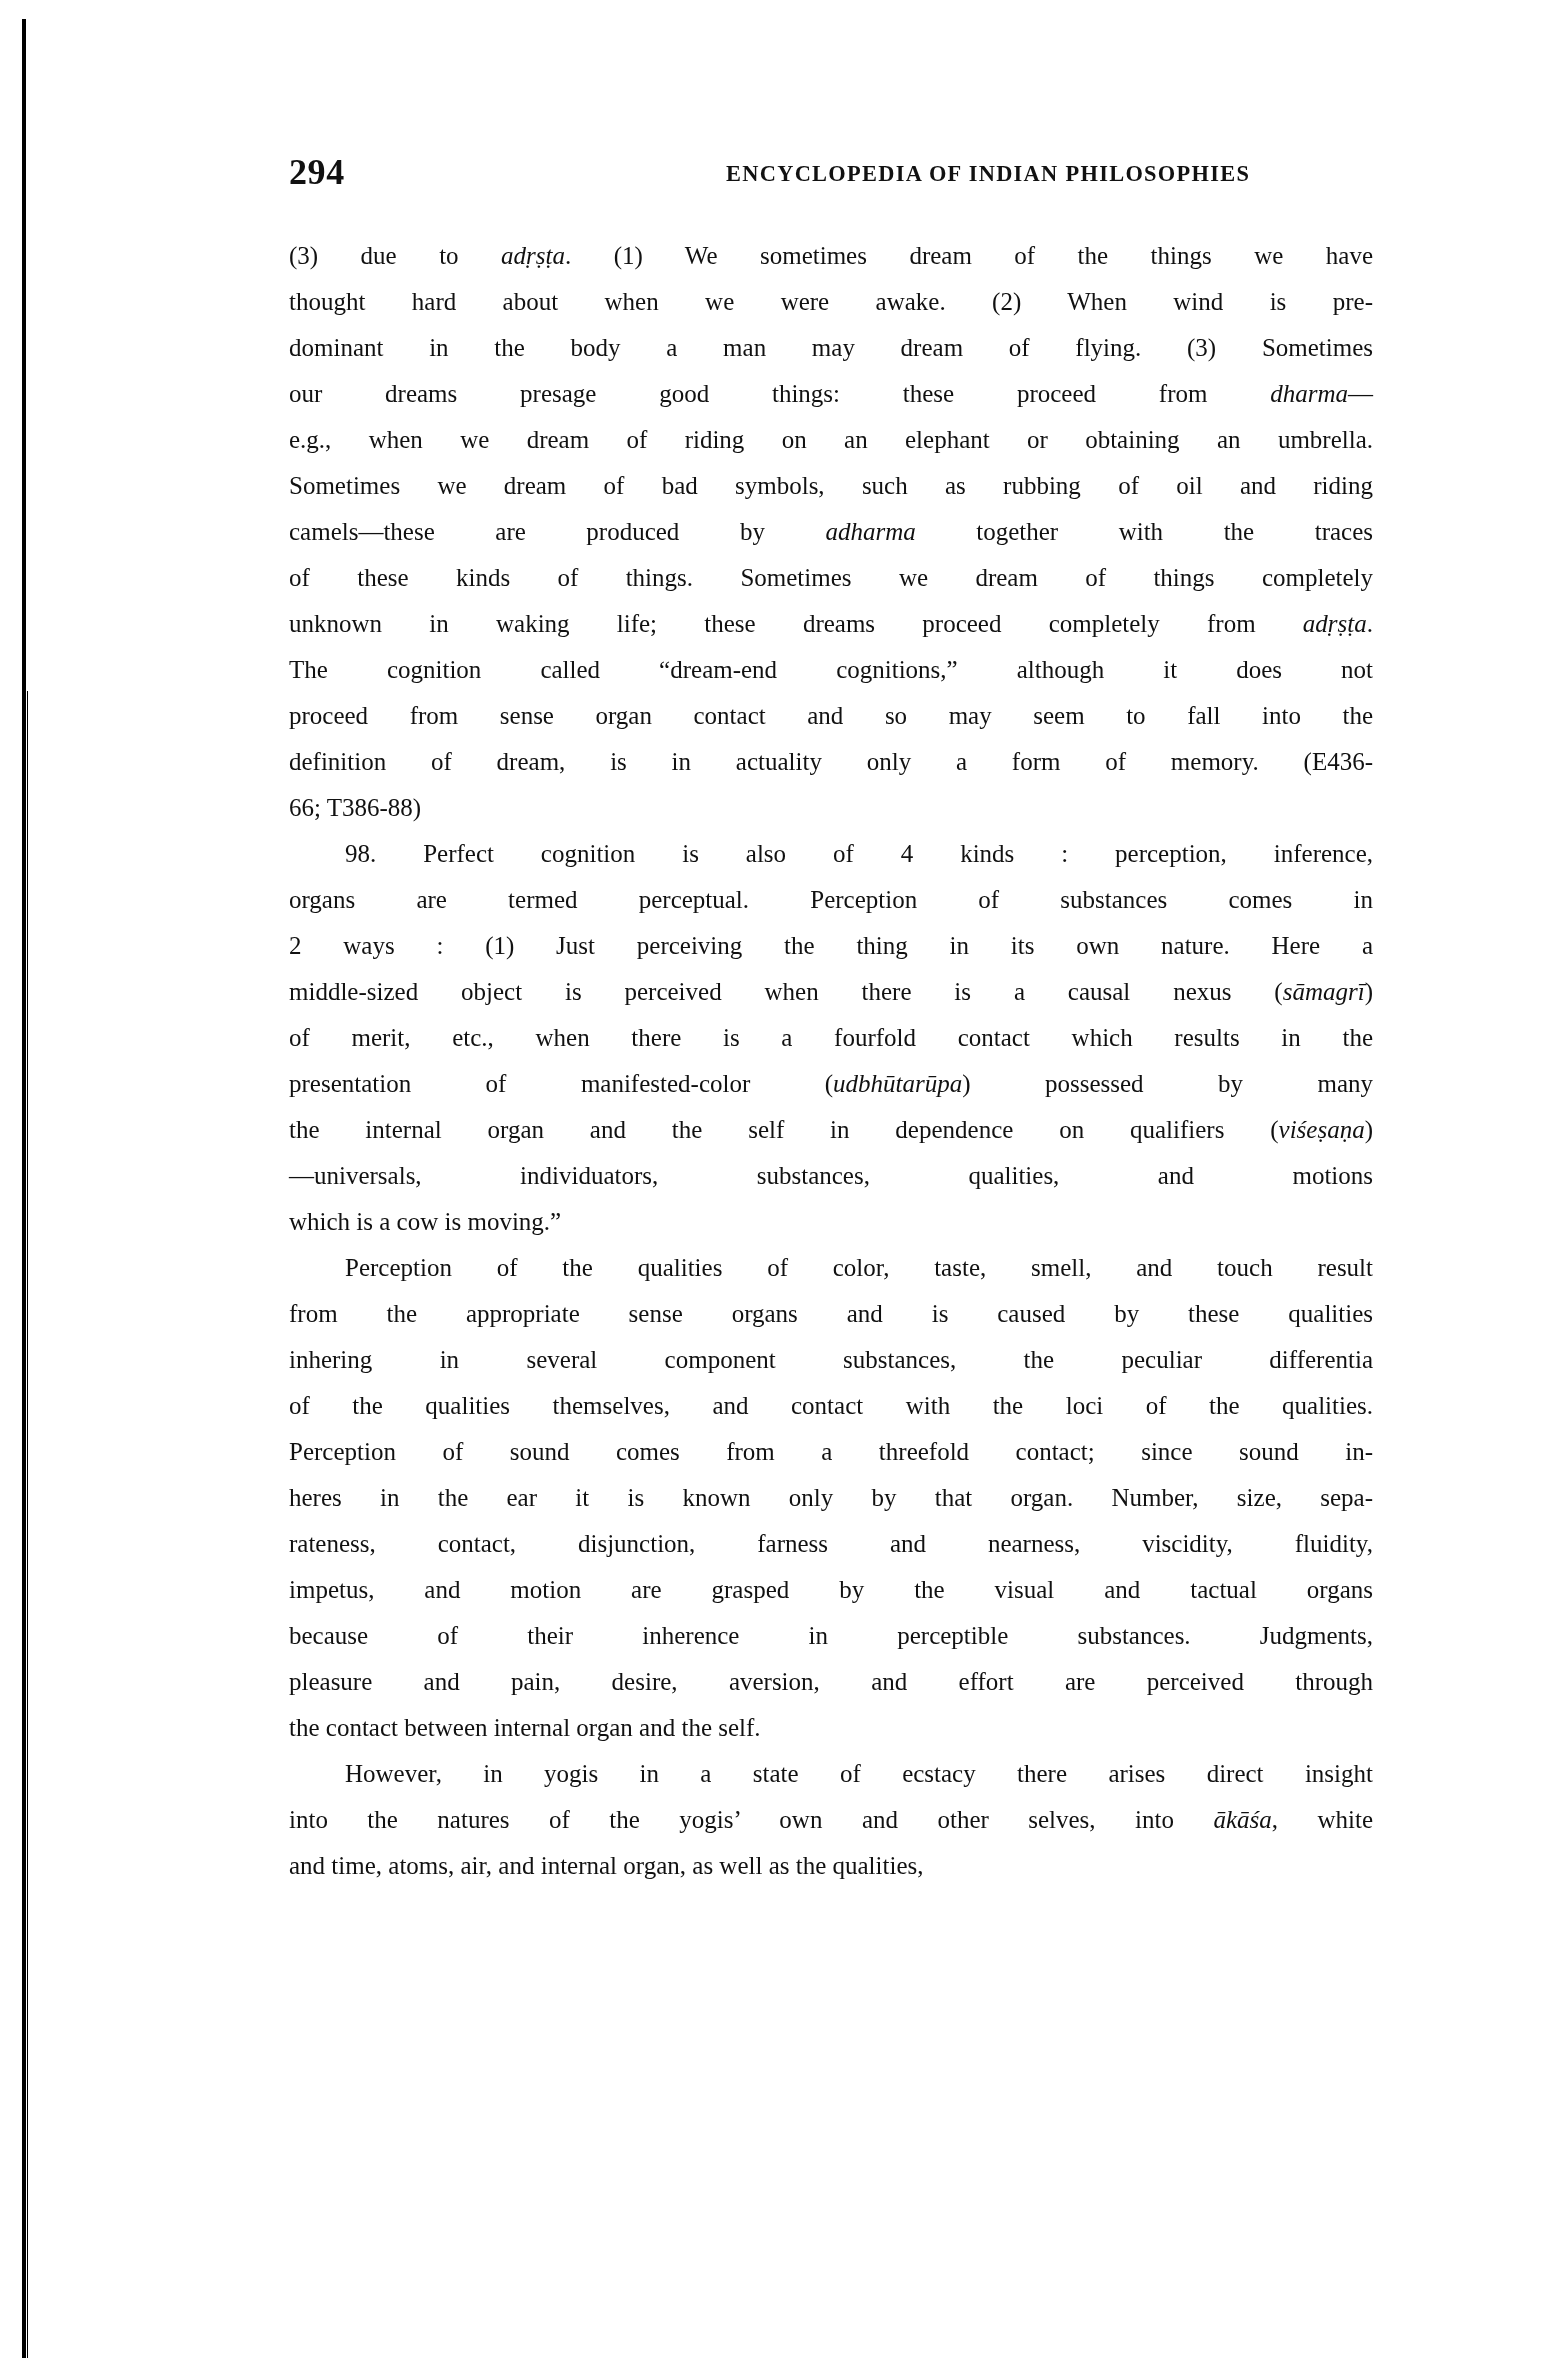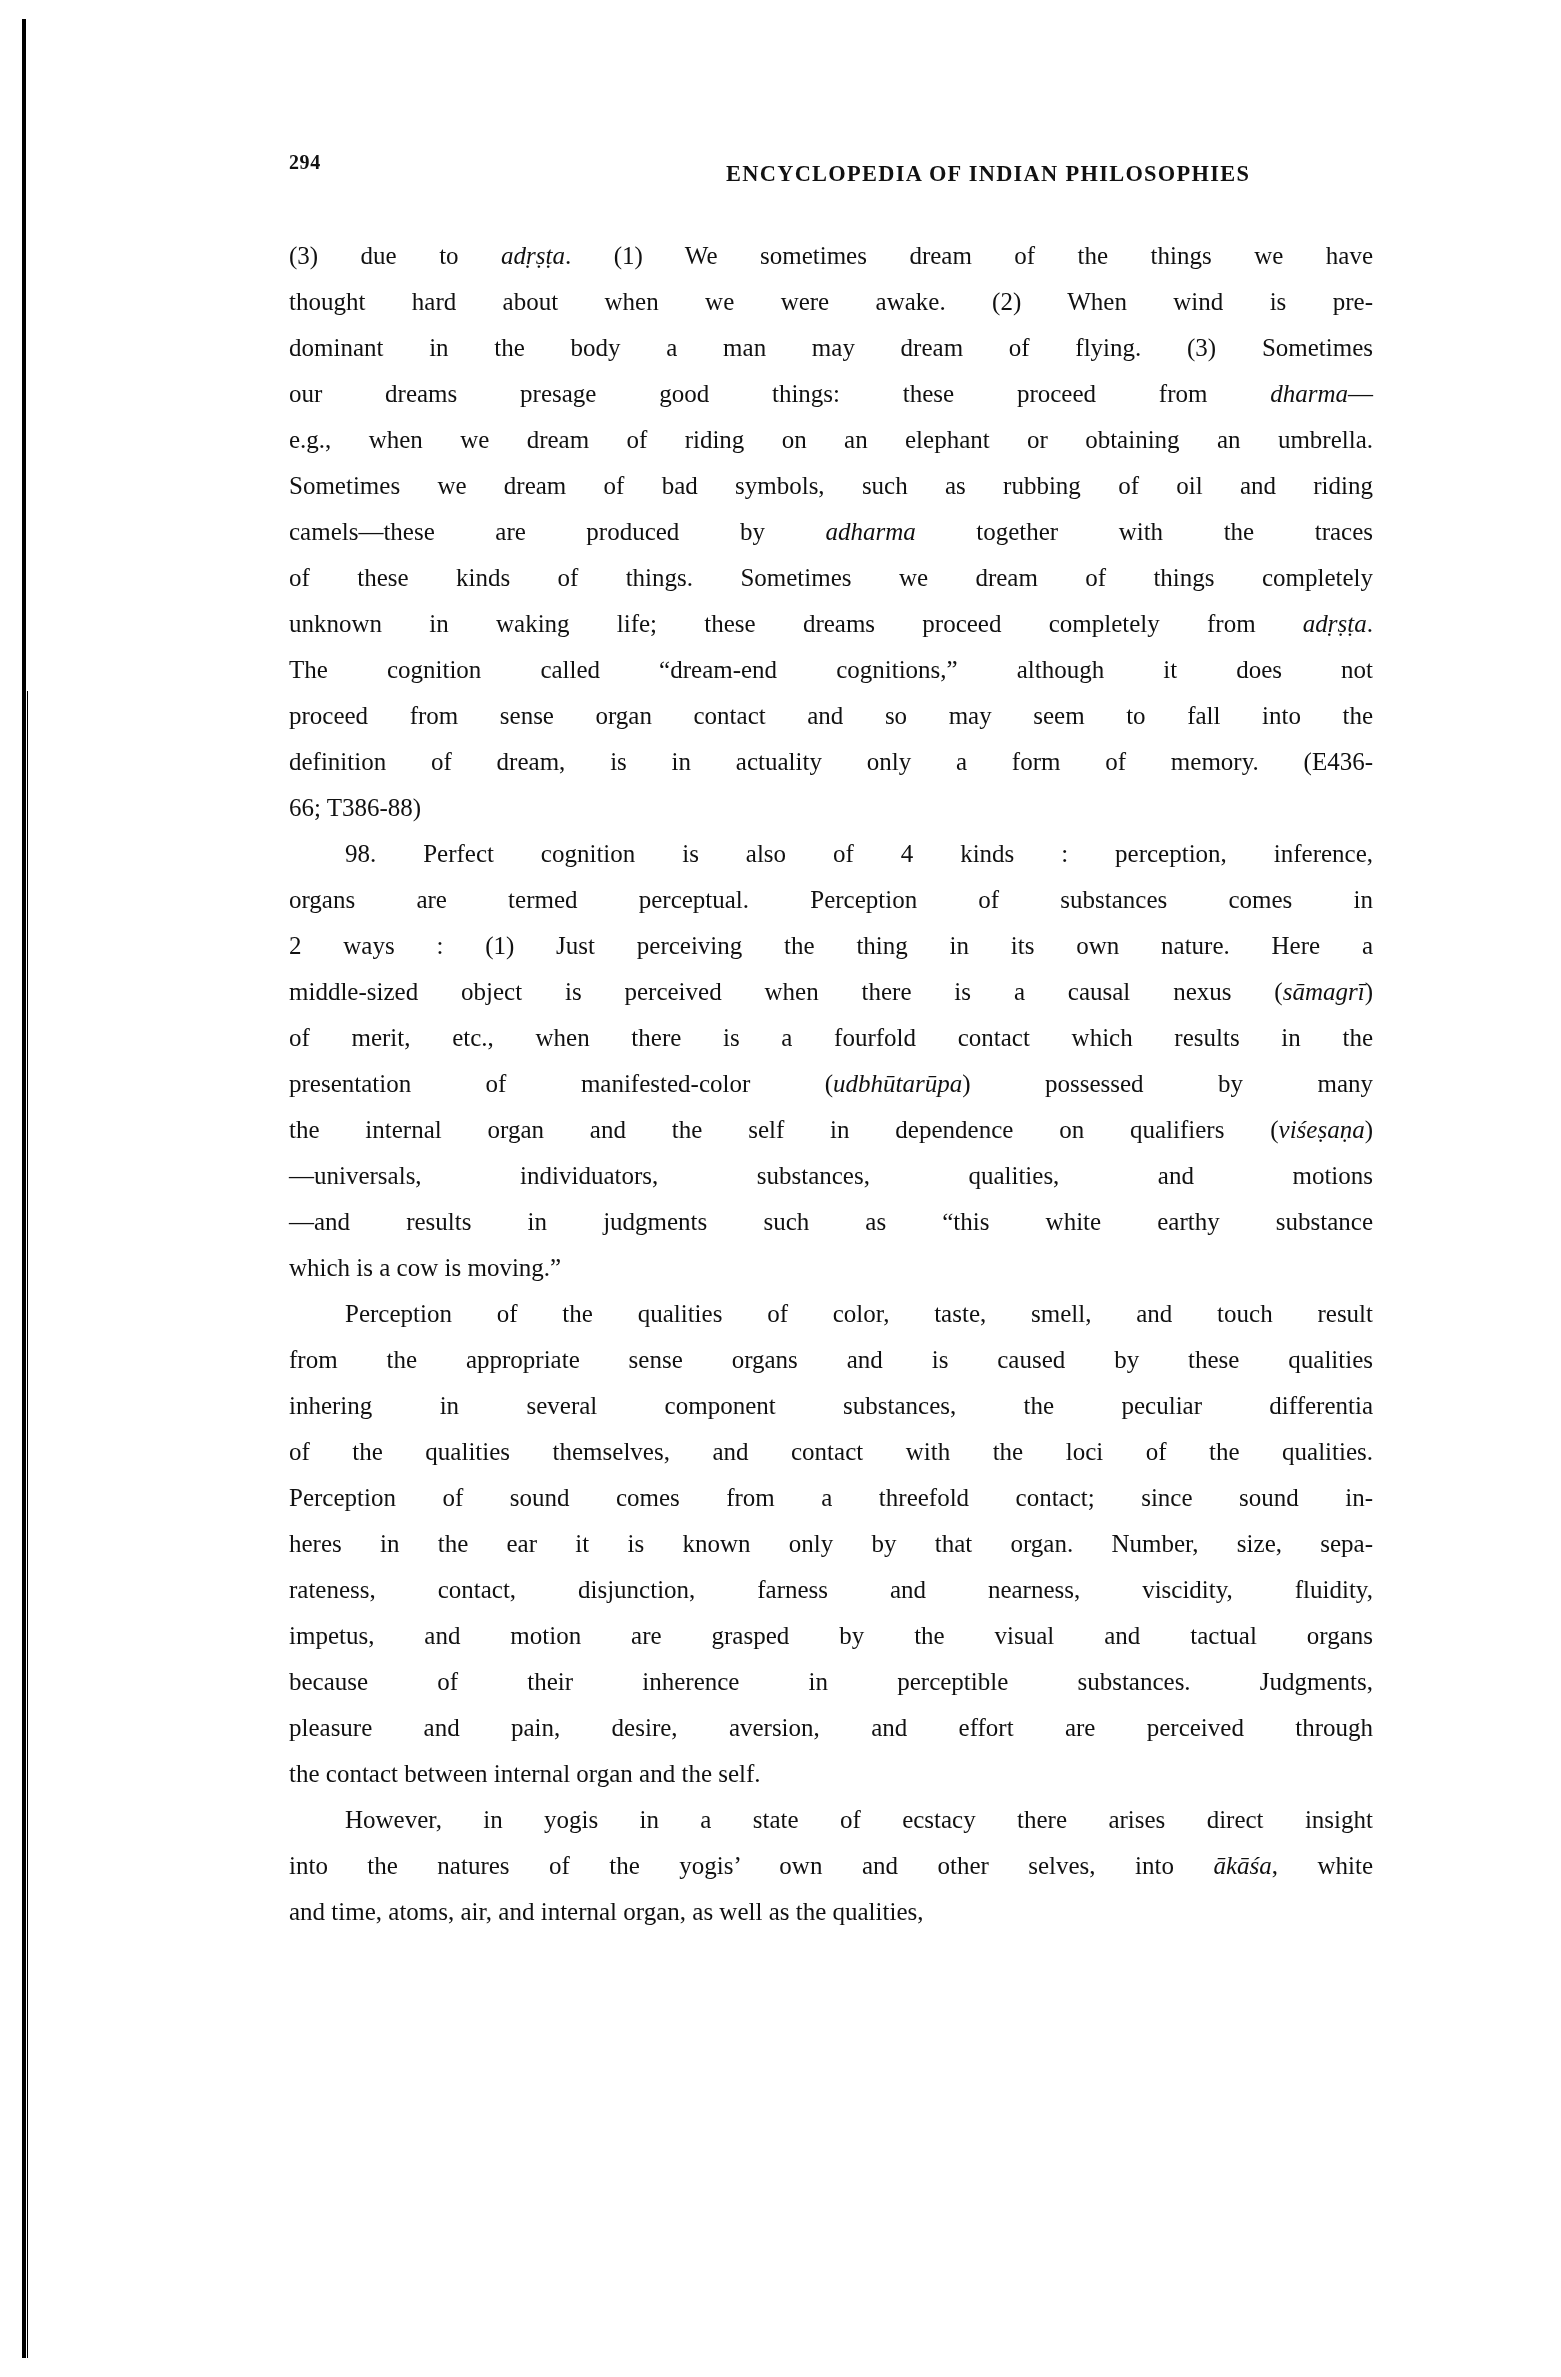--- a/index.html
+++ b/index.html
@@ -11,21 +11,21 @@
   .scan-edge {
     position: absolute; left: 22.4px; top: 19px; width: 3.8px; height: 2339px;
     background: #000;
   }
   .scan-edge-inner {
     position: absolute; left: 27px; top: 691px; width: 1.3px; height: 1667px;
     background: #000;
   }
   .page-number {
     position: absolute; left: 289px; top: 151px;
-    font-size: 20px; font-weight: bold; letter-spacing: 0.6px;
+    font-size: 36px; font-weight: bold; letter-spacing: 0.6px;
   }
   .running-header {
     position: absolute; left: 726px; top: 161px; width: 646px;
     font-size: 22.4px; font-weight: bold; letter-spacing: 1.3px;
     text-align: left; white-space: nowrap;
   }
   .body-text {
     position: absolute; left: 289px; top: 233px; width: 1084px;
     font-size: 25px; line-height: 46px;
   }
@@ -66,21 +66,20 @@
       <span class="line indent"><span>98.  Perfect cognition is also of 4 kinds : perception, inference,</span></span>
     </div>
     <div>
       <span class="line"><span>organs are termed perceptual.  Perception of substances comes in</span></span>
       <span class="line"><span>2 ways : (1) Just perceiving the thing in its own nature.   Here a</span></span>
       <span class="line"><span>middle-sized object is perceived when there is a causal nexus (</span><i>sāmagrī</i><span>)</span></span>
       <span class="line"><span>of merit, etc.,  when there is a fourfold contact which results in the</span></span>
       <span class="line"><span>presentation  of  manifested-color  (</span><i>udbhūtarūpa</i><span>)  possessed  by many</span></span>
       <span class="line"><span>the internal organ and the self in dependence on qualifiers (</span><i>viśeṣaṇa</i><span>)</span></span>
       <span class="line"><span>—universals,   individuators,   substances,  qualities,  and   motions</span></span>
-      <span class="line"><span>—and results in  judgments  such as “this white   earthy  substance</span></span>
       <span class="line last"><span>which is a cow is moving.”</span></span>
     </div>
     <div>
       <span class="line indent"><span>Perception of the qualities of color, taste, smell, and touch result</span></span>
       <span class="line"><span>from the appropriate sense organs and is caused by these qualities</span></span>
       <span class="line"><span>inhering in several component substances, the peculiar differentia</span></span>
       <span class="line"><span>of the qualities themselves, and contact with the loci of the qualities.</span></span>
       <span class="line"><span>Perception of sound comes from a threefold contact; since sound in-</span></span>
       <span class="line"><span>heres in the ear it is known only by that organ.   Number, size, sepa-</span></span>
       <span class="line"><span>rateness, contact, disjunction, farness and nearness, viscidity, fluidity,</span></span>

